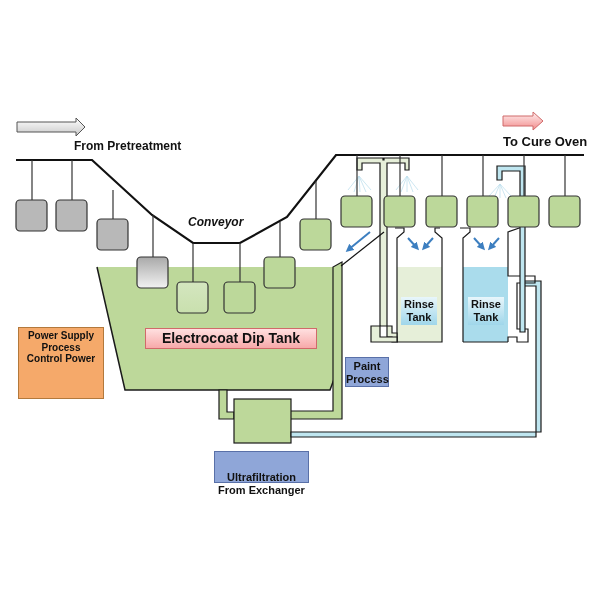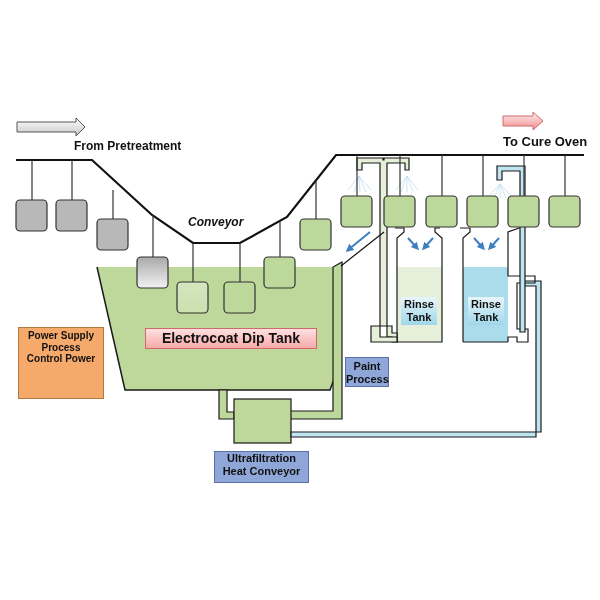--- a/index.html
+++ b/index.html
@@ -4,21 +4,21 @@
 <style>
   html, body { margin: 0; padding: 0; background: #ffffff; }
   body { width: 600px; height: 600px; overflow: hidden; position: relative; font-family: "Liberation Sans", sans-serif; }
   svg { position: absolute; left: 0; top: 0; }
   .lbl { position: absolute; font-family: "Liberation Sans", sans-serif; font-weight: bold; color: #111; white-space: nowrap; }
   .box { position: absolute; font-family: "Liberation Sans", sans-serif; font-weight: bold; text-align: center; box-sizing: border-box; line-height: 1.15; }
   #power { left: 18px; top: 327px; width: 86px; height: 72px; background: #f5a96a; border: 1px solid #b3793c; font-size: 10px; padding-top: 2px; color: #111; }
   #power .l2 { }
   #dip { left: 145px; top: 328px; width: 172px; height: 21px; background: linear-gradient(#ffe0e0, #f7a9a9); border: 1px solid #d06a6a; font-size: 14px; line-height: 19px; color: #111; }
   #paint { left: 345px; top: 357px; width: 44px; height: 30px; background: #8fa6d8; border: 1px solid #5970a8; font-size: 11px; padding-top: 2px; color: #111; }
-  #uf { left: 214px; top: 451px; width: 95px; height: 32px; background: #8fa6d8; border: 1px solid #5970a8; font-size: 11px; padding-top: 0; color: #111; }
+  #uf { left: 214px; top: 451px; width: 95px; height: 32px; background: #8fa6d8; border: 1px solid #5970a8; font-size: 11px; padding-top: 19px; color: #111; }
   .rinse { position: absolute; width: 36px; height: 28px; background: linear-gradient(#e8f6fb, #9fd6ea); font-family: "Liberation Sans", sans-serif; font-weight: bold; font-size: 11px; text-align: center; line-height: 13px; padding-top: 1px; box-sizing: border-box; color: #111; }
   #rinse1 { left: 401px; top: 297px; }
   #rinse2 { left: 468px; top: 297px; }
 </style>
 </head>
 <body>
 
 <svg width="600" height="600" viewBox="0 0 600 600">
   <defs>
     <linearGradient id="grayArrow" x1="0" y1="0" x2="0" y2="1">
@@ -157,21 +157,21 @@
 
 <div class="box" id="dip">Electrocoat Dip Tank</div>
 
 <div class="box" id="paint">
   <div>Paint</div>
   <div>Process</div>
 </div>
 
 <div class="box" id="uf">
   <div>Ultrafiltration</div>
-  <div>Heat Conveyor</div>
+  <div>From Exchanger</div>
 </div>
 
 <div class="rinse" id="rinse1">
   <div>Rinse</div>
   <div>Tank</div>
 </div>
 <div class="rinse" id="rinse2">
   <div>Rinse</div>
   <div>Tank</div>
 </div>

